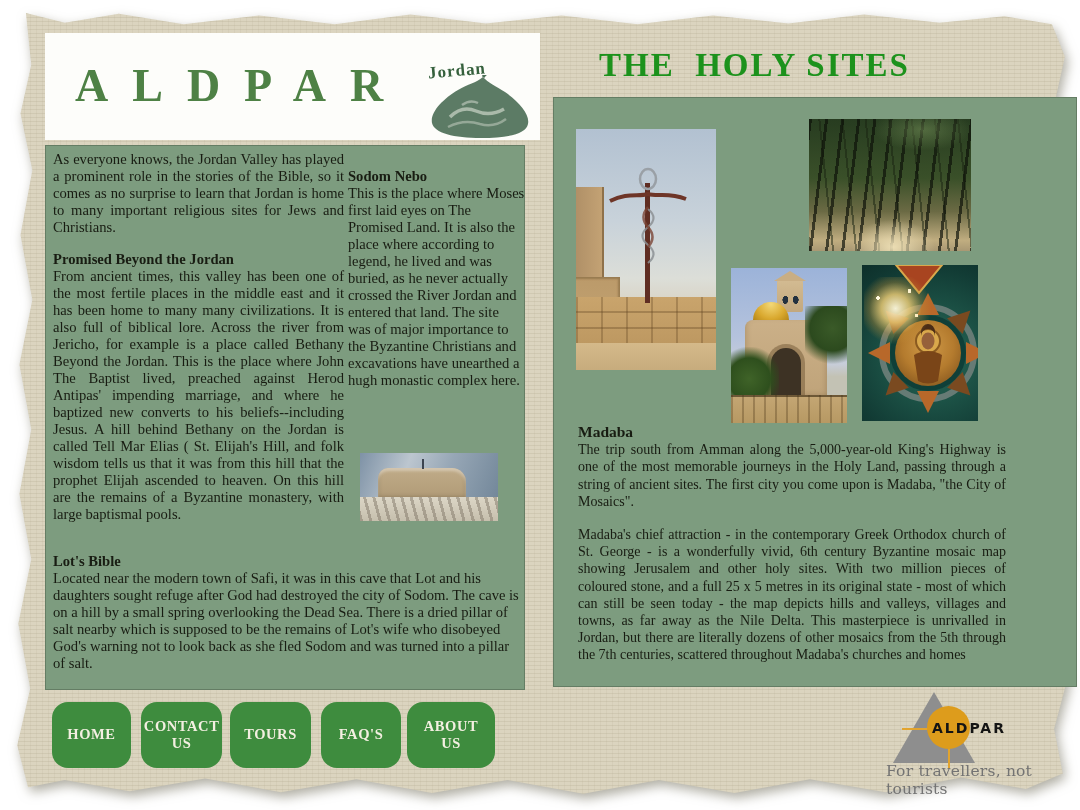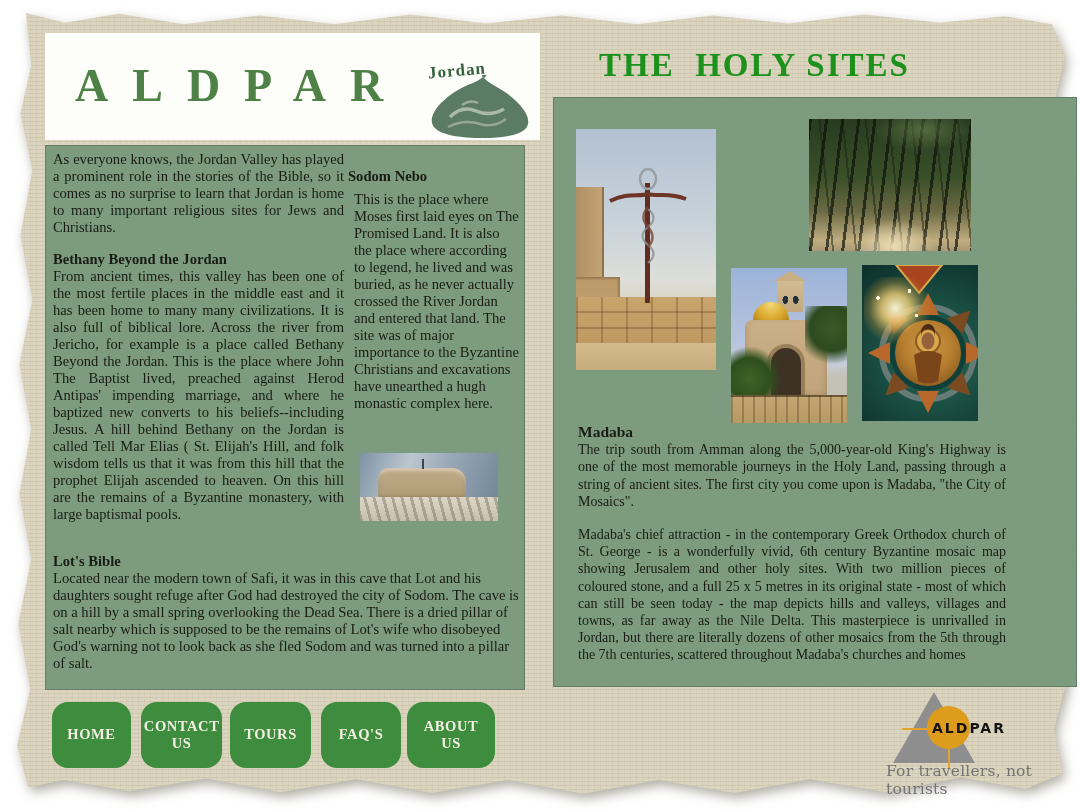--- a/index.html
+++ b/index.html
@@ -151,26 +151,26 @@
         <path d="M34 30 q8 -6 16 -2" stroke="rgba(235,238,228,.45)" stroke-width="2.5" fill="none"></path>
       </svg>
     </div>
   </div>
 
   <div class="page-title">THE  HOLY SITES</div>
 
   <div class="panel left-panel">
     <div class="col1">
       <p class="txt just" style="margin:0">As everyone knows, the Jordan Valley has played a prominent role in the stories of the Bible, so it comes as no surprise to learn that Jordan is home to many important religious sites for Jews and Christians.</p>
-      <div class="txt hd gap">Bethany Beyond the Jordan</div>
+      <div class="txt hd gap">Promised Beyond the Jordan</div>
       <p class="txt just" style="margin:0">From ancient times, this valley has been one of the most fertile places in the middle east and it has been home to many many civilizations. It is also full of biblical lore. Across the river from Jericho, for example is a place called Bethany Beyond the Jordan. This is the place where John The Baptist lived, preached against Herod Antipas' impending marriage, and where he baptized new converts to his beliefs--including Jesus. A hill behind Bethany on the Jordan is called Tell Mar Elias ( St. Elijah's Hill, and folk wisdom tells us that it was from this hill that the prophet Elijah ascended to heaven. On this hill are the remains of a Byzantine monastery, with large baptismal pools.</p>
     </div>
     <div class="col2">
       <div class="txt hd">Sodom Nebo</div>
-      <p class="txt" style="margin:6px">This is the place where Moses first laid eyes on The Promised Land. It is also the place where according to legend, he lived and was buried, as he never actually crossed the River Jordan and entered that land. The site was of major importance to the Byzantine Christians and excavations have unearthed a hugh monastic complex here.</p>
+      <p class="txt" style="margin:0">This is the place where Moses first laid eyes on The Promised Land. It is also the place where according to legend, he lived and was buried, as he never actually crossed the River Jordan and entered that land. The site was of major importance to the Byzantine Christians and excavations have unearthed a hugh monastic complex here.</p>
     </div>
     <div class="photo ph-monastery">
       <div class="building"></div>
       <div class="cross"></div>
       <div class="rocks"></div>
     </div>
     <div class="lots">
       <div class="txt hd">Lot's Bible</div>
       <p class="txt" style="margin:0">Located near the modern town of Safi, it was in this cave that Lot and his daughters sought refuge after God had destroyed the city of Sodom. The cave is on a hill by a small spring overlooking the Dead Sea. There is a dried pillar of salt nearby which is supposed to be the remains of Lot's wife who disobeyed God's warning not to look back as she fled Sodom and was turned into a pillar of salt.</p>
     </div>

